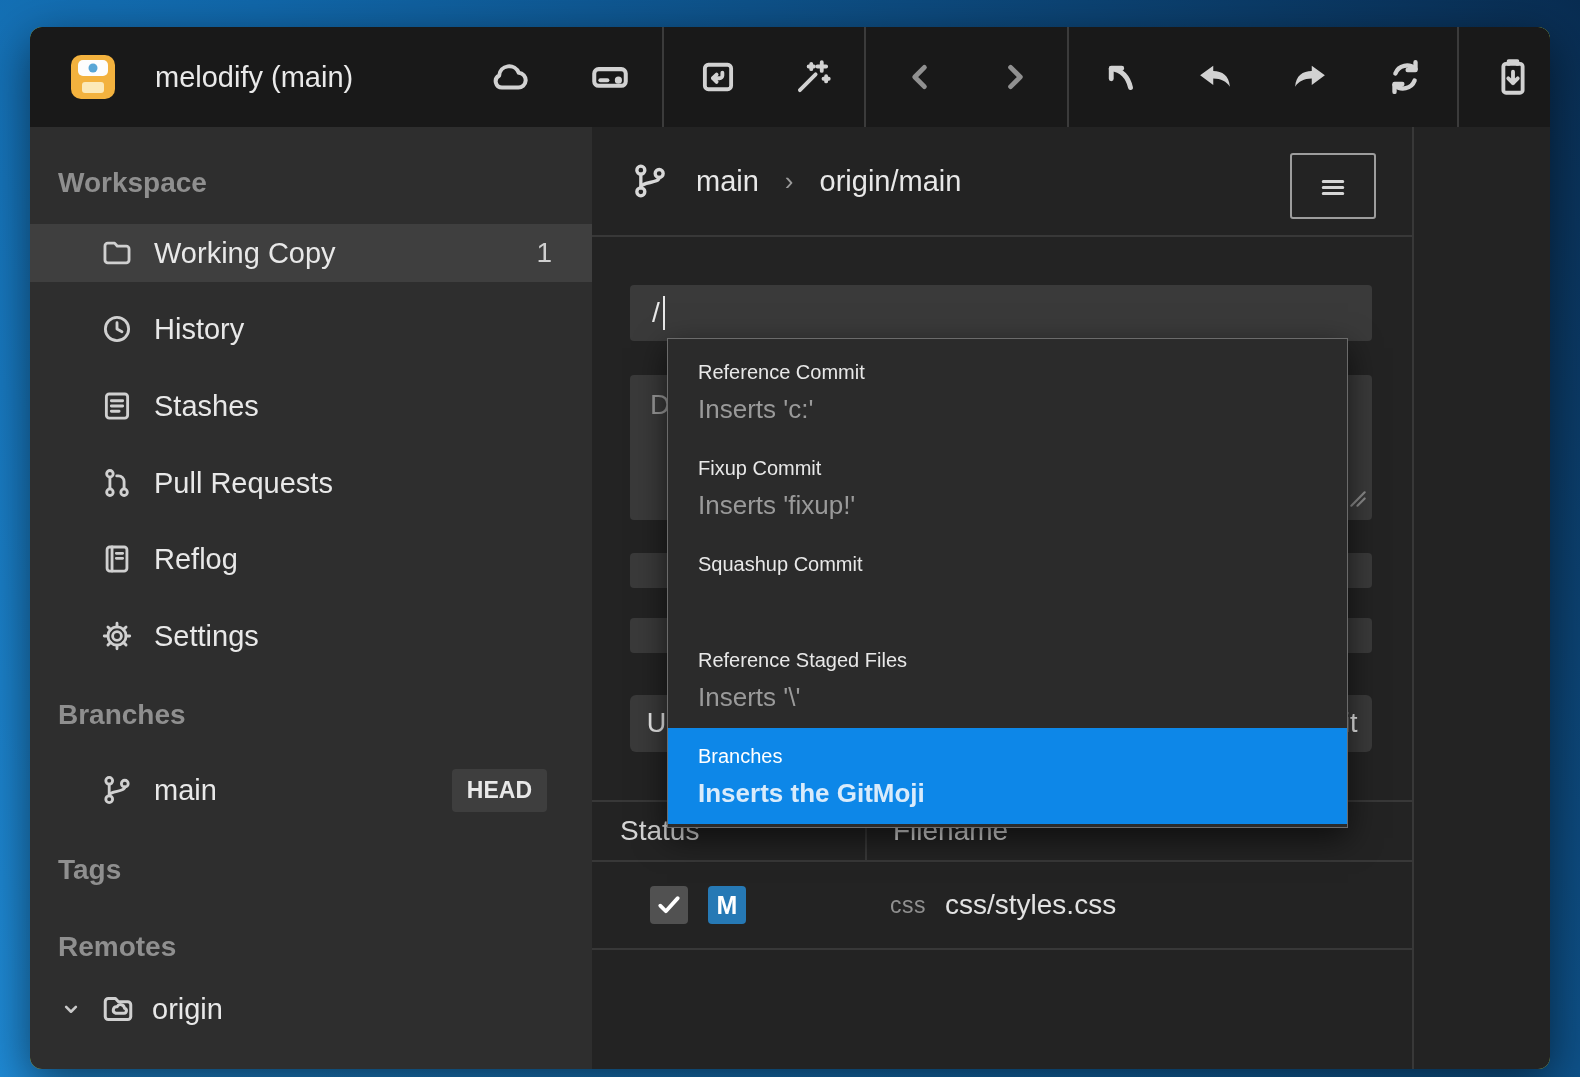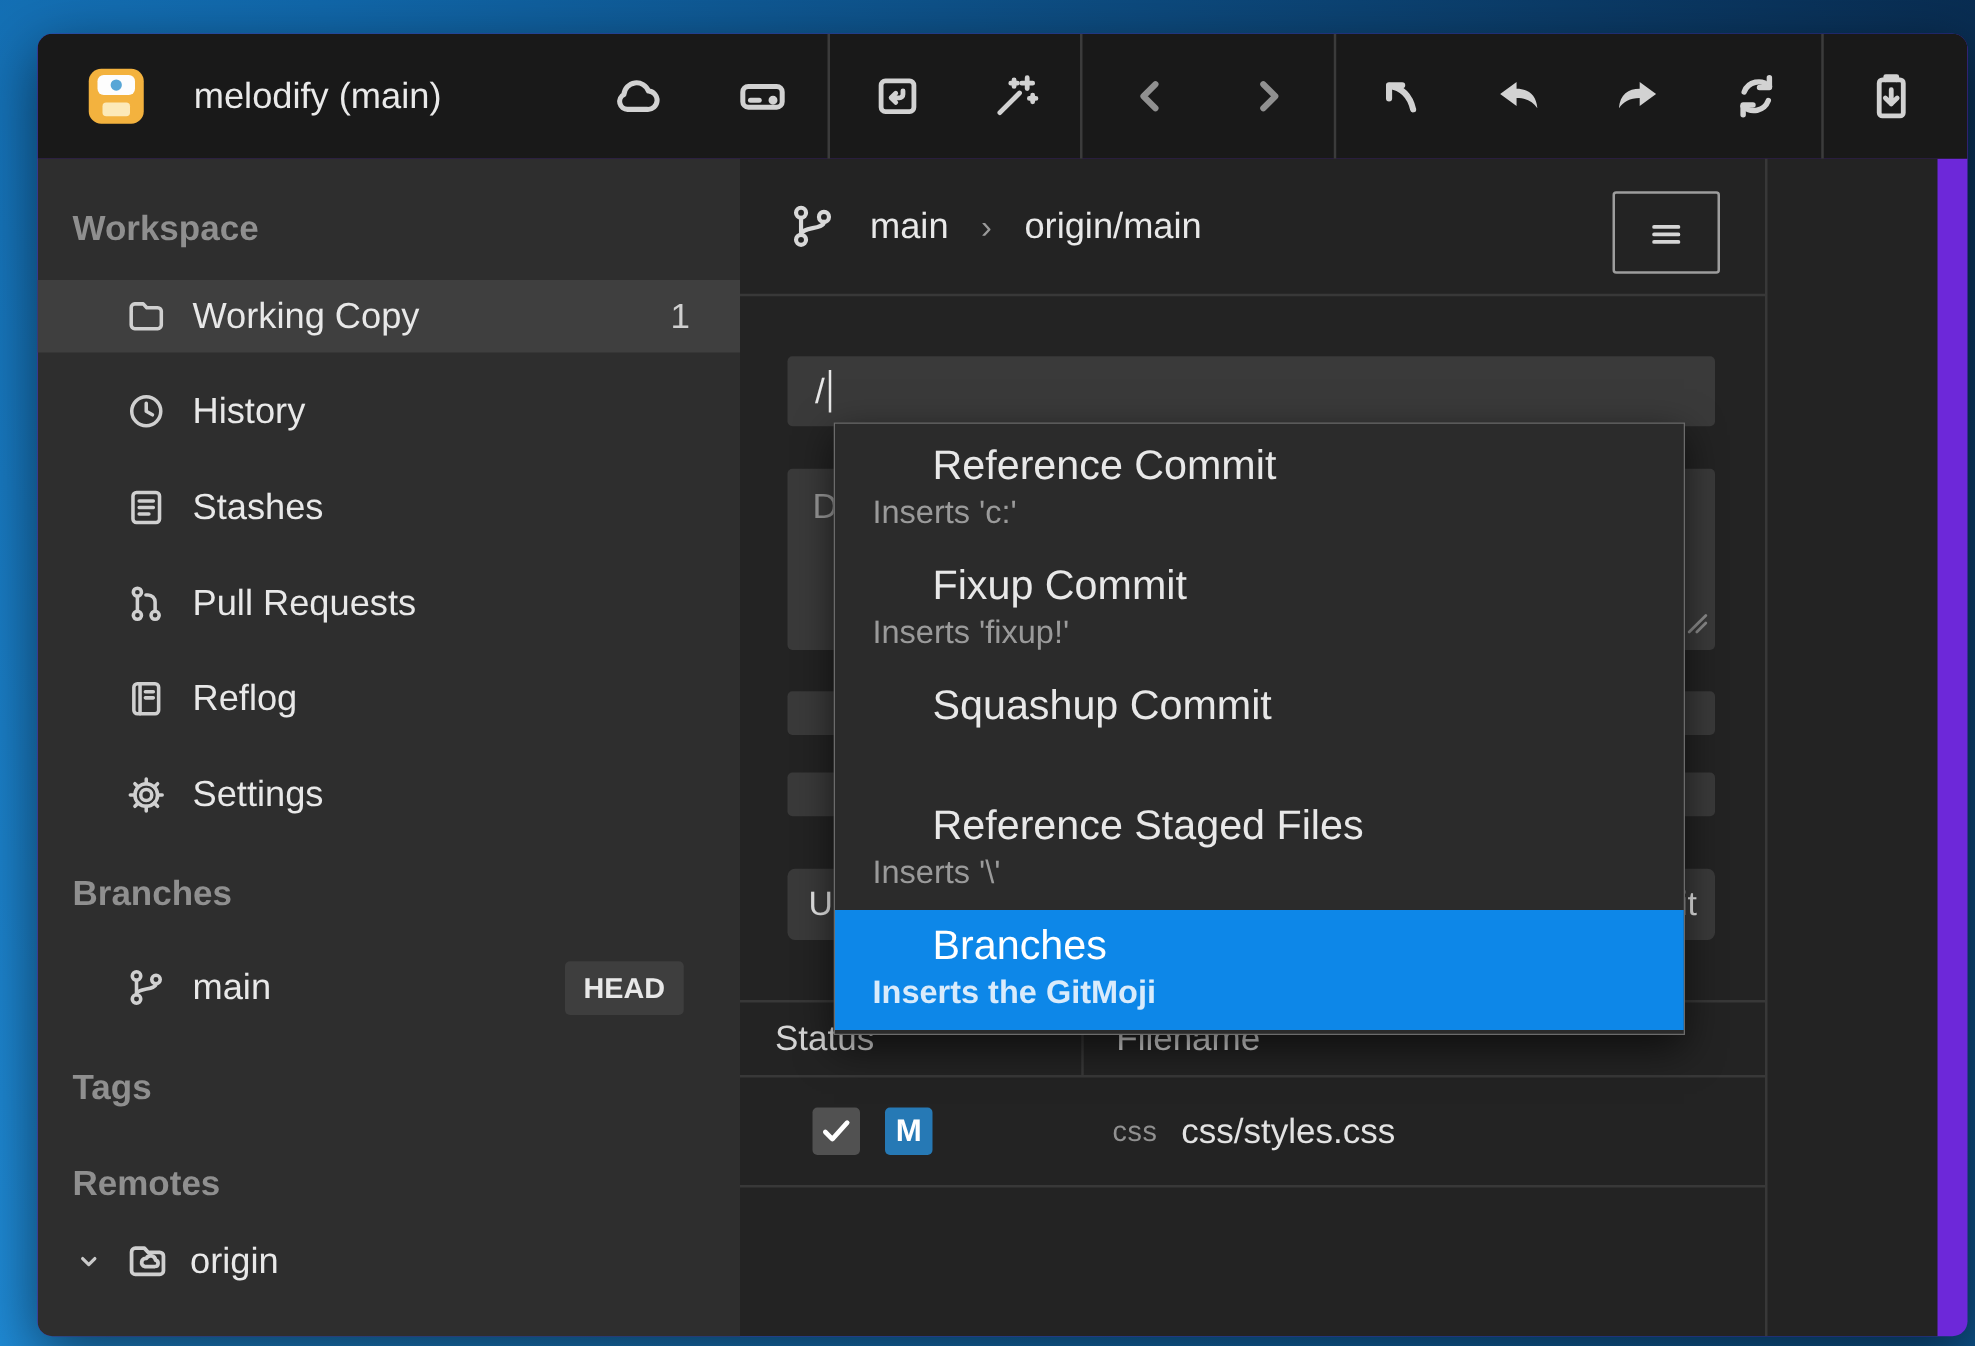--- a/index.html
+++ b/index.html
@@ -3,23 +3,22 @@
 <meta charset="utf-8">
 <style>
   html,body{margin:0;padding:0;}
   body{
     width:1580px;height:1077px;overflow:hidden;
     font-family:"Liberation Sans","DejaVu Sans",sans-serif;
     background:linear-gradient(52deg,#1f8ad5 0%,#1168ab 45%,#092d52 100%);
   }
   .window{
     position:absolute;left:30px;top:27px;width:1520px;height:1042px;
-    background:#6d28d9;border-radius:12px;overflow:hidden;
+    background:#bef264;border-radius:12px;overflow:hidden;
     box-shadow:0 14px 48px rgba(0,0,0,.55);
-    padding-left:24px;
   }
   
   .titlebar{position:absolute;left:0;top:0;width:100%;height:100px;background:#191919;}
   .app-icon{position:absolute;left:38px;top:25px;width:50px;height:50px;}
   .window-title{position:absolute;left:125px;top:0;height:100px;display:flex;align-items:center;
     color:#e9e9e9;font-size:29px;}
   .tb-sep{position:absolute;top:0;height:100px;width:2px;background:#3b3b3b;}
   .tb-btn{position:absolute;top:22px;width:56px;height:56px;display:flex;align-items:center;justify-content:center;}
   .tb-btn svg{display:block;}
   
@@ -69,21 +68,21 @@
     display:flex;align-items:center;justify-content:center;}
   .ftype{position:absolute;left:298px;top:0;height:86px;display:flex;align-items:center;
     color:#909090;font-size:23px;letter-spacing:.5px;}
   .fname{position:absolute;left:353px;top:0;height:86px;display:flex;align-items:center;
     color:#e2e2e2;font-size:28px;}
   
   .popup{position:absolute;left:637px;top:311px;width:681px;height:490px;z-index:40;
     background:#2b2b2b;border:1px solid #6b6b6b;box-sizing:border-box;
     box-shadow:0 10px 30px rgba(0,0,0,.6);padding-top:5px;}
   .ac-item{height:96px;box-sizing:border-box;padding:10px 0 0 30px;}
-  .ac-title{color:#e8e8e8;font-size:33px;line-height:36px;margin-left:48px;}
+  .ac-title{color:#e8e8e8;font-size:20px;line-height:36px;}
   .ac-sub{color:#9a9a9a;font-size:26px;line-height:38px;}
   .ac-item.selected{background:var(--accent,#0d87e8);}
   .ac-item.selected .ac-title{color:#ffffff;}
   .ac-item.selected .ac-sub{color:#d9ebfb;font-weight:bold;}
   .icon{display:block;}
 </style>
 </head>
 <body>
 
 <div class="screen">

